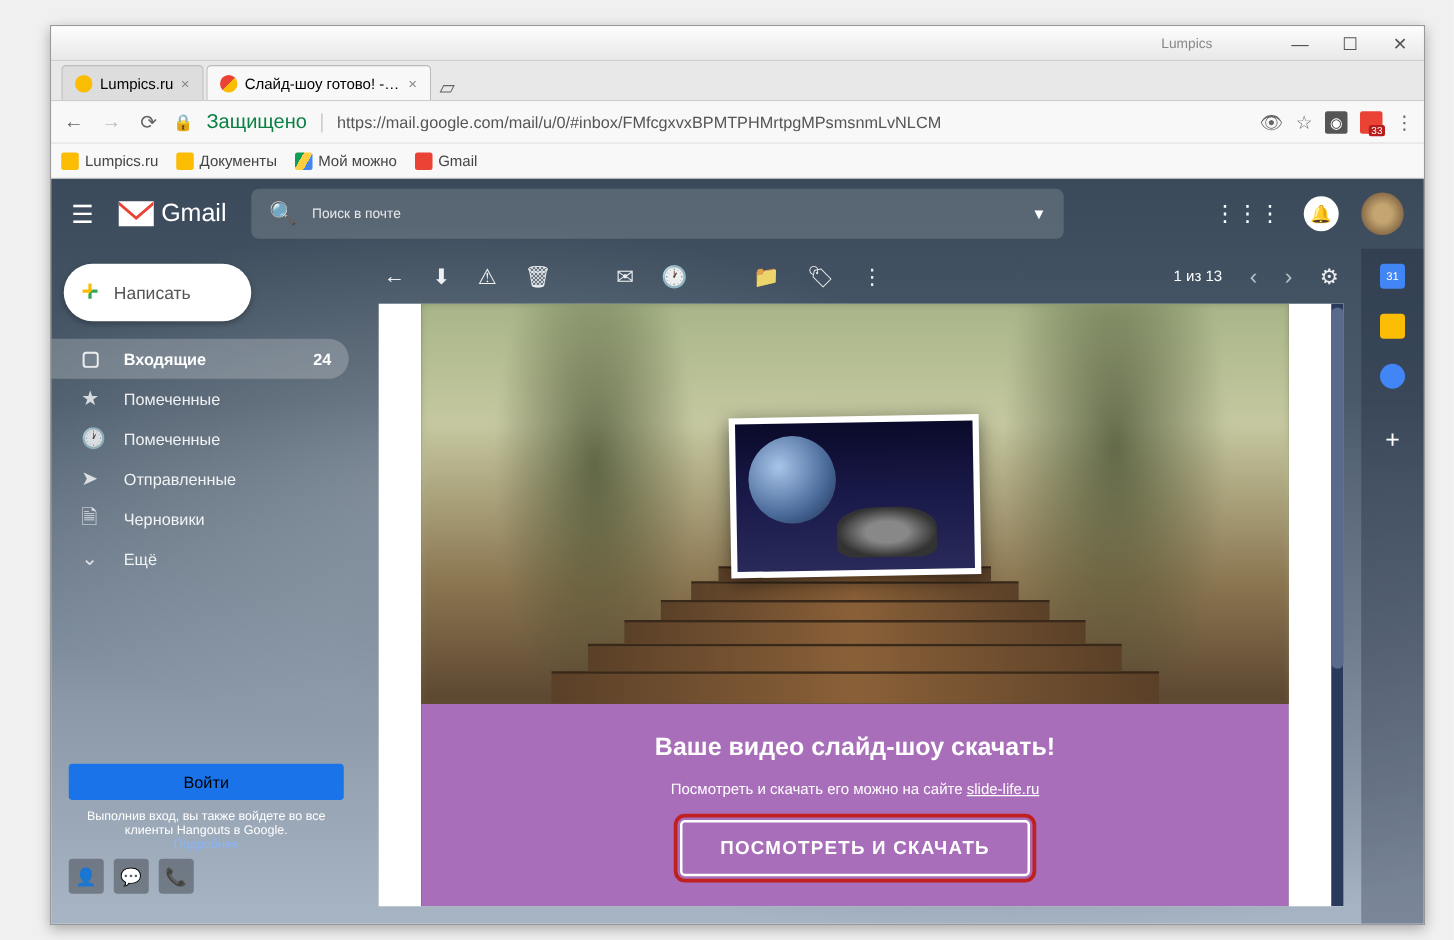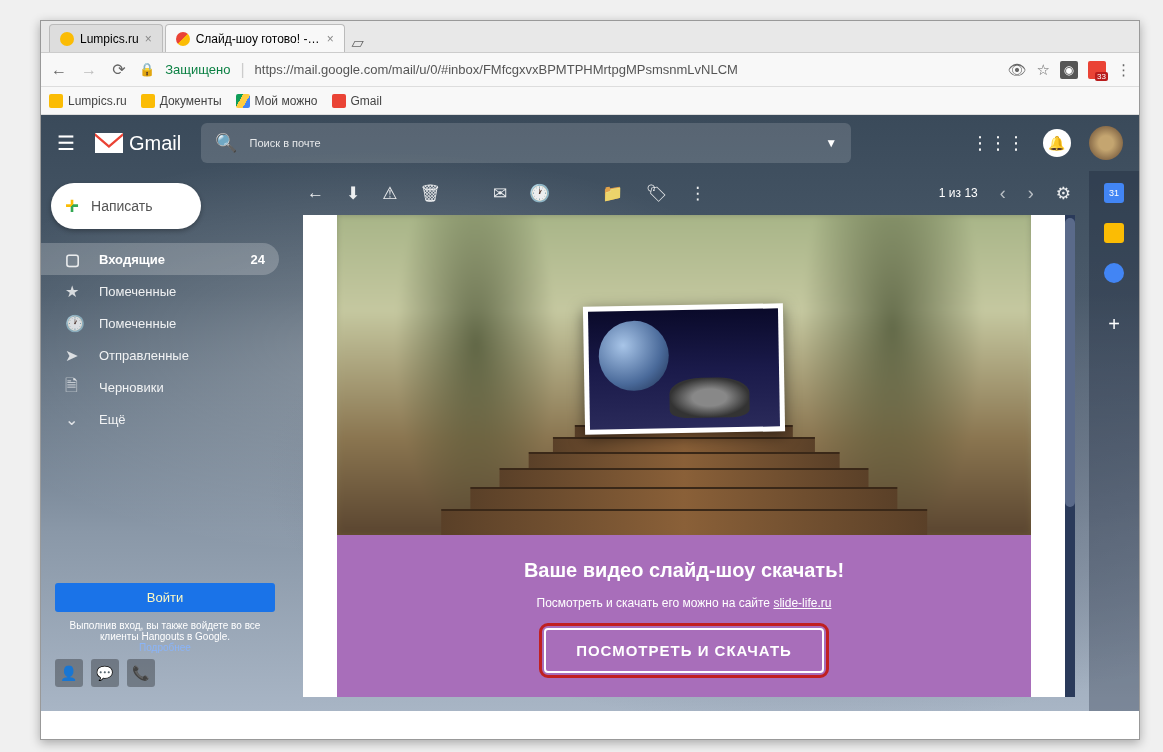--- a/index.html
+++ b/index.html
@@ -17,21 +17,21 @@
     .tab-favicon { width: 14px; height: 14px; border-radius: 50%; }
     .tab-favicon.yellow { background: #fbbc04; }
     .tab-favicon.gmail { background: linear-gradient(135deg, #ea4335 50%, #fbbc04 50%); }
     .tab-title { white-space: nowrap; overflow: hidden; text-overflow: ellipsis; flex: 1; }
     .tab-close { color: #888; cursor: pointer; }
     .new-tab-btn { width: 22px; height: 20px; display: flex; align-items: center; justify-content: center; color: #666; cursor: pointer; }
     
     .addr-row { height: 34px; display: flex; align-items: center; padding: 0 8px; gap: 10px; border-bottom: 1px solid #ddd; background: #f8f8f8; }
     .nav-btn { color: #666; cursor: pointer; font-size: 16px; width: 20px; text-align: center; }
     .lock-icon { color: #0b8043; font-size: 13px; }
-    .secure-text { color: #0b8043; font-size: 13px; }
+    .secure-text { color: #0b8043; font-size: 16px; }
     .addr-sep { color: #ccc; }
     .url-text { font-size: 13px; color: #555; flex: 1; white-space: nowrap; overflow: hidden; }
     .addr-icons { display: flex; gap: 10px; align-items: center; }
     .addr-icon { color: #666; font-size: 15px; cursor: pointer; }
     .gmail-ext { width: 18px; height: 18px; background: #ea4335; border-radius: 2px; position: relative; }
     .gmail-badge { position: absolute; bottom: -2px; right: -2px; background: #b91c1c; color: #fff; font-size: 8px; padding: 0 2px; border-radius: 2px; }
     
     .bookmarks-row { height: 28px; display: flex; align-items: center; padding: 0 8px; gap: 14px; border-bottom: 1px solid #ddd; background: #f8f8f8; font-size: 12px; }
     .bookmark { display: flex; align-items: center; gap: 5px; cursor: pointer; color: #444; }
     .bm-ico { width: 14px; height: 14px; border-radius: 2px; }
@@ -64,21 +64,21 @@
     .left-col { width: 248px; padding: 8px 0; display: flex; flex-direction: column; }
     .compose-btn { margin: 4px 0 14px 10px; width: 150px; height: 46px; background: #fff; border-radius: 23px; display: flex; align-items: center; gap: 12px; padding-left: 14px; box-shadow: 0 2px 5px rgba(0,0,0,0.3); cursor: pointer; font-size: 14px; color: #555; }
     .compose-plus { font-size: 24px; font-weight: bold; background: linear-gradient(135deg, #ea4335 25%, #fbbc04 25% 50%, #34a853 50% 75%, #4285f4 75%); -webkit-background-clip: text; -webkit-text-fill-color: transparent; }
     
     .nav-item { height: 32px; display: flex; align-items: center; padding: 0 14px 0 24px; gap: 16px; color: rgba(255,255,255,0.9); font-size: 13px; cursor: pointer; border-radius: 0 16px 16px 0; margin-right: 10px; }
     .nav-item.active { background: rgba(255,255,255,0.22); color: #fff; font-weight: bold; }
     .nav-icon { width: 18px; font-size: 16px; opacity: 0.85; }
     .nav-count { margin-left: auto; font-weight: bold; }
     
     .hangouts-box { margin-top: auto; padding: 10px 14px; text-align: center; color: #fff; font-size: 10px; }
-    .signin-btn { background: #1a73e8; color: #fef9c3; border: none; width: 100%; padding: 7px; font-size: 13px; border-radius: 3px; cursor: pointer; margin-bottom: 8px; }
+    .signin-btn { background: #1a73e8; color: #000000; border: none; width: 100%; padding: 7px; font-size: 13px; border-radius: 3px; cursor: pointer; margin-bottom: 8px; }
     .hangouts-footer { display: flex; gap: 8px; justify-content: flex-start; padding: 6px 0; }
     .hf-icon { width: 28px; height: 28px; background: rgba(0,0,0,0.3); border-radius: 3px; display: flex; align-items: center; justify-content: center; color: #fff; font-size: 14px; cursor: pointer; }
     .hangouts-link { color: #8ab4f8; cursor: pointer; }
     
     .center-col { flex: 1; display: flex; flex-direction: column; }
     .toolbar { height: 44px; display: flex; align-items: center; padding: 0 18px; gap: 22px; color: rgba(255,255,255,0.9); }
     .tb-icon { font-size: 17px; cursor: pointer; }
     .tb-spacer { flex: 1; }
     .pagination { font-size: 12px; color: #fff; }
     .pag-btn { font-size: 18px; cursor: pointer; opacity: 0.7; }
@@ -113,20 +113,26 @@
     .rail-tasks { background: #4285f4; border-radius: 50%; }
     .rail-plus { color: #fff; font-size: 20px; cursor: pointer; margin-top: 10px; }
     
     .email-scrollbar { width: 10px; background: #2a3a5a; }
     .scroll-thumb { width: 100%; height: 60%; background: #5a6a8a; margin-top: 25%; border-radius: 5px; }
   </style>
 </head>
 <body>
 
 <div class="window-frame">
+  <div class="titlebar">
+    <span class="titlebar-label">Lumpics</span>
+    <div class="win-btn">—</div>
+    <div class="win-btn">☐</div>
+    <div class="win-btn">✕</div>
+  </div>
 
   <div class="tabs-row">
     <div class="tab">
       <span class="tab-favicon yellow"></span>
       <span class="tab-title">Lumpics.ru</span>
       <span class="tab-close">×</span>
     </div>
     <div class="tab active">
       <span class="tab-favicon gmail"></span>
       <span class="tab-title">Слайд-шоу готово! - lum</span>

